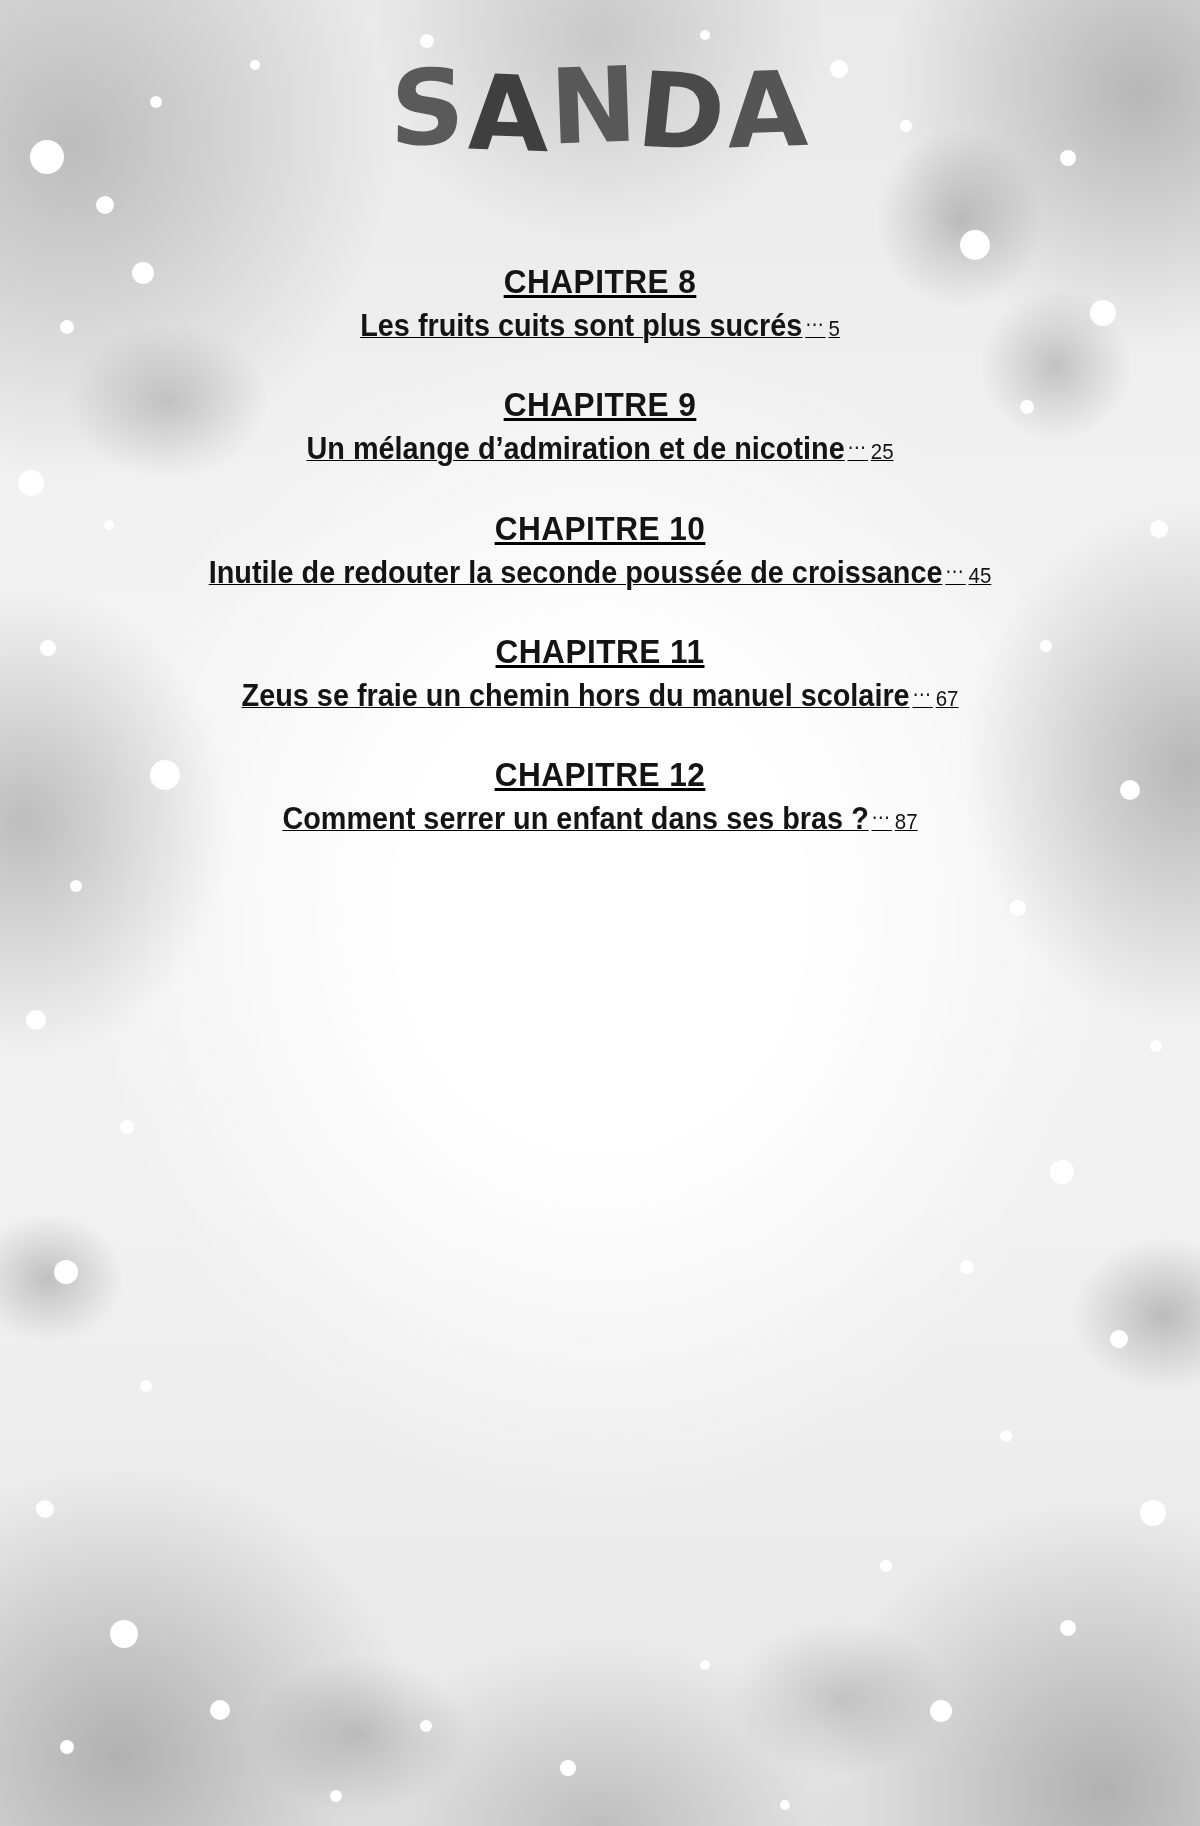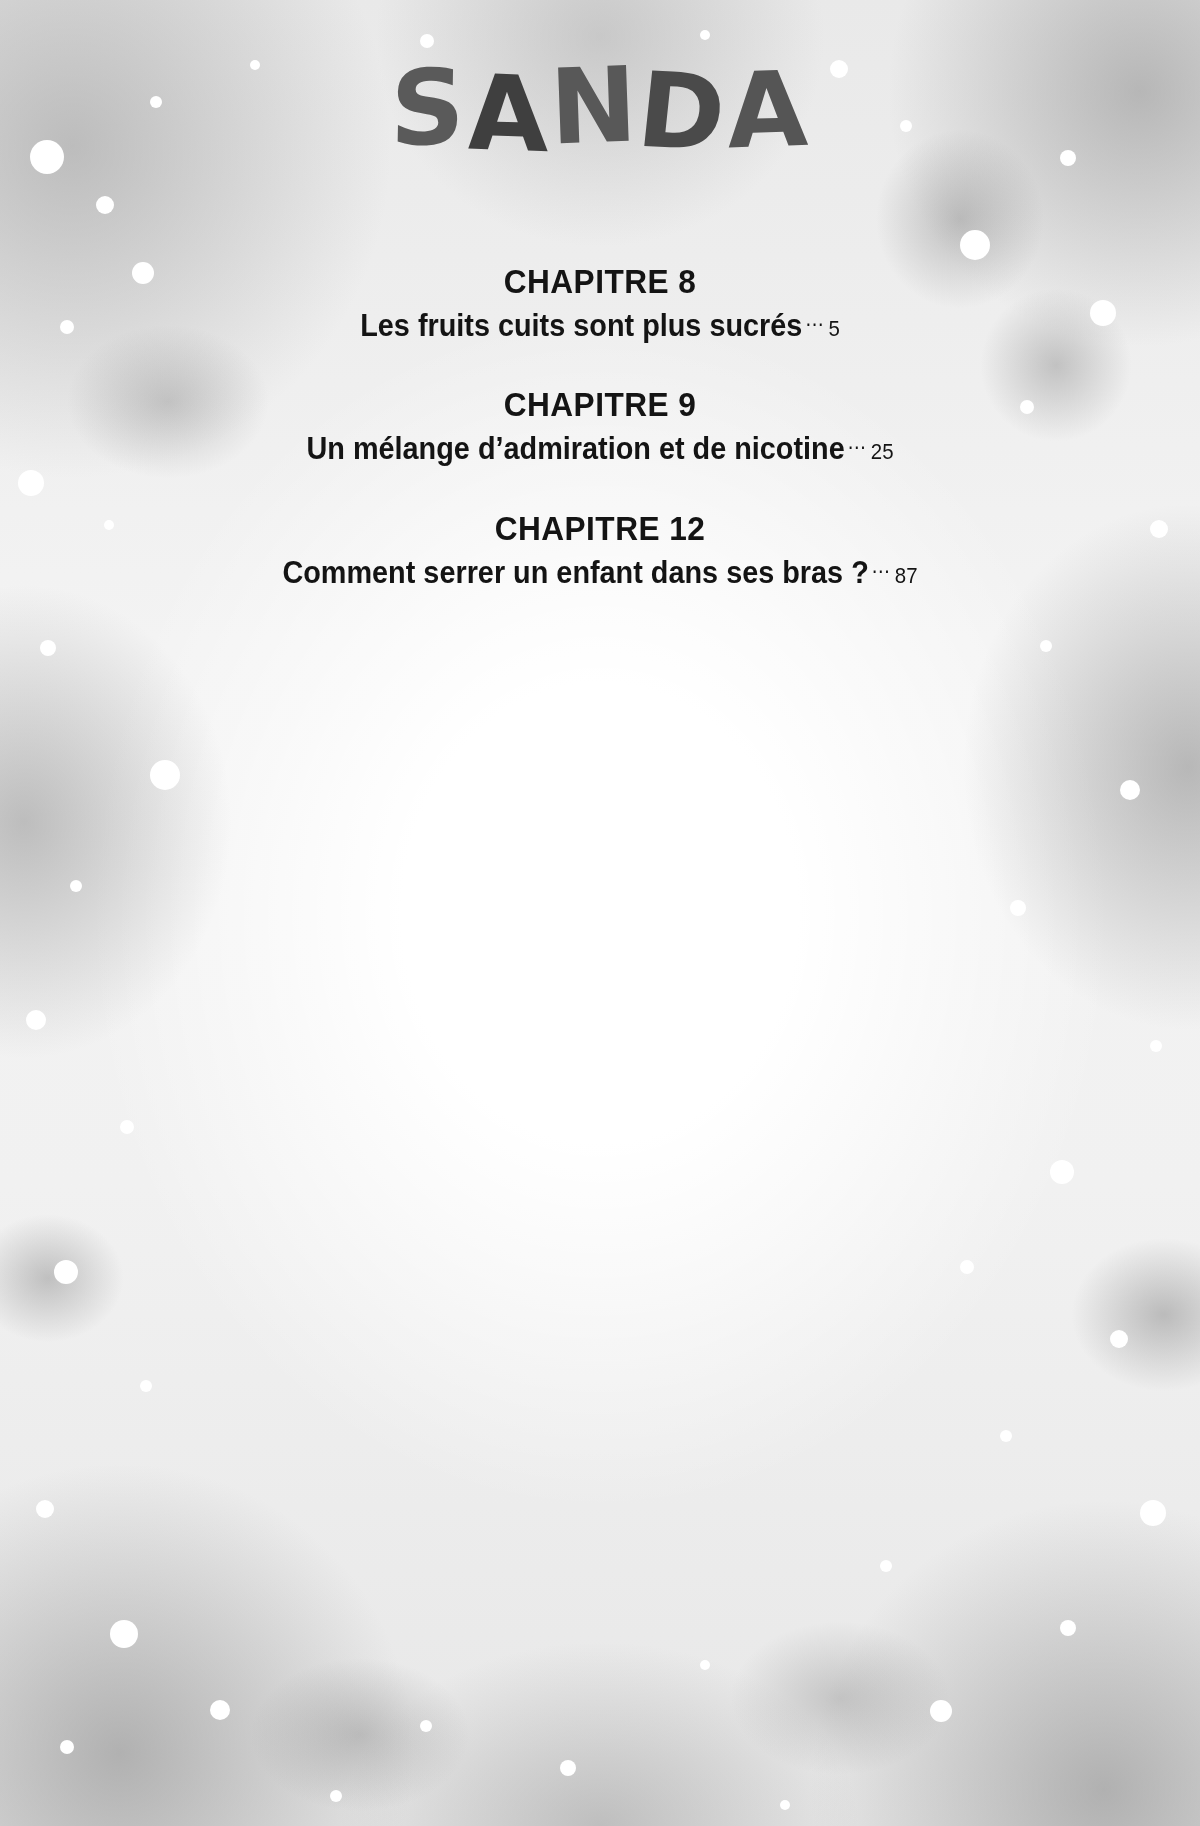--- a/index.html
+++ b/index.html
@@ -90,20 +90,21 @@
   .logo .l4 { transform: rotate(3deg) skewX(-3deg) translateY(4px); color:#4a4a4a; }
   .logo .l5 { transform: rotate(-2deg) translateY(2px); color:#555555; }
 
   
   .toc {
     position: absolute;
     top: 262px;
     left: 0;
     width: 100%;
     z-index: 6;
+    text-decoration: underline;
   }
   .entry {
     text-align: center;
     margin-bottom: 41px;
   }
   .chapter-label {
     font-family: "Liberation Sans", sans-serif;
     font-weight: bold;
     font-size: 34px;
     letter-spacing: 0.5px;
@@ -209,21 +210,33 @@
       </div>
     </div>
 
     <div class="entry">
       <div class="chapter-label">CHAPITRE 9</div>
       <div class="chapter-line">
         <span class="chapter-title">Un mélange d’admiration et de nicotine</span><span class="dots">⋯</span><span class="page-num">25</span>
       </div>
     </div>
 
-
+    <div class="entry">
+      <div class="chapter-label">CHAPITRE 10</div>
+      <div class="chapter-line">
+        <span class="chapter-title">Inutile de redouter la seconde poussée de croissance</span><span class="dots">⋯</span><span class="page-num">45</span>
+      </div>
+    </div>
+
+    <div class="entry">
+      <div class="chapter-label">CHAPITRE 11</div>
+      <div class="chapter-line">
+        <span class="chapter-title">Zeus se fraie un chemin hors du manuel scolaire</span><span class="dots">⋯</span><span class="page-num">67</span>
+      </div>
+    </div>
 
     <div class="entry">
       <div class="chapter-label">CHAPITRE 12</div>
       <div class="chapter-line">
         <span class="chapter-title">Comment serrer un enfant dans ses bras ?</span><span class="dots">⋯</span><span class="page-num">87</span>
       </div>
     </div>
 
 
 

